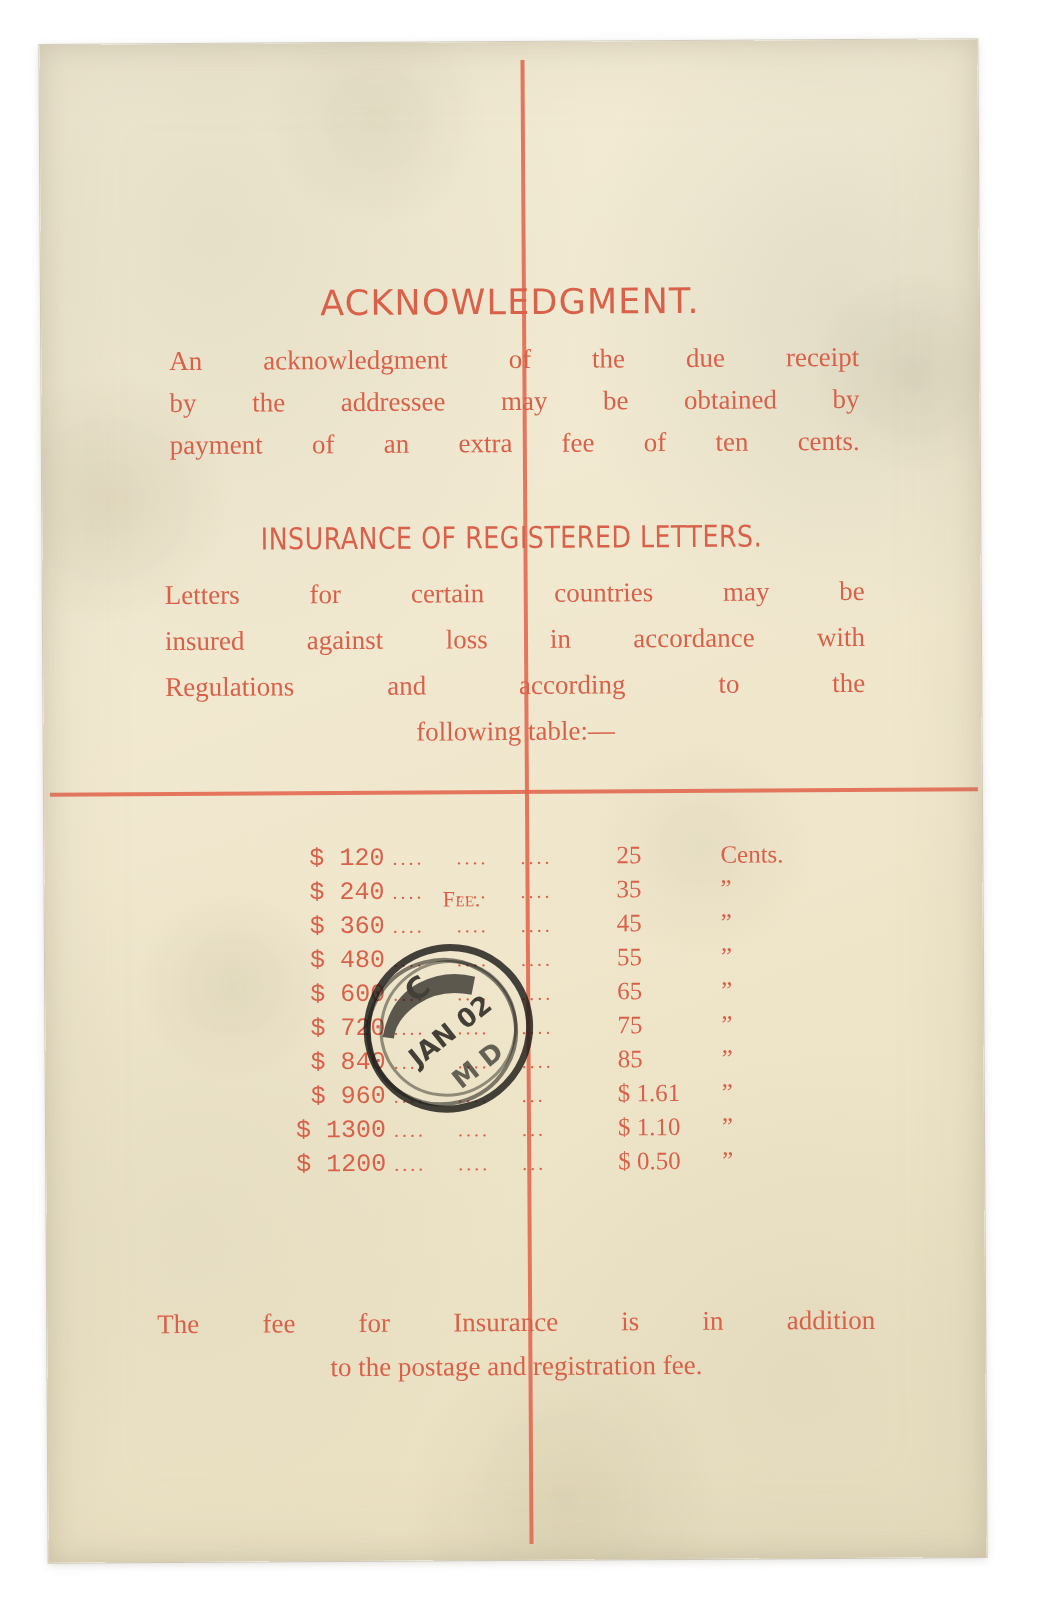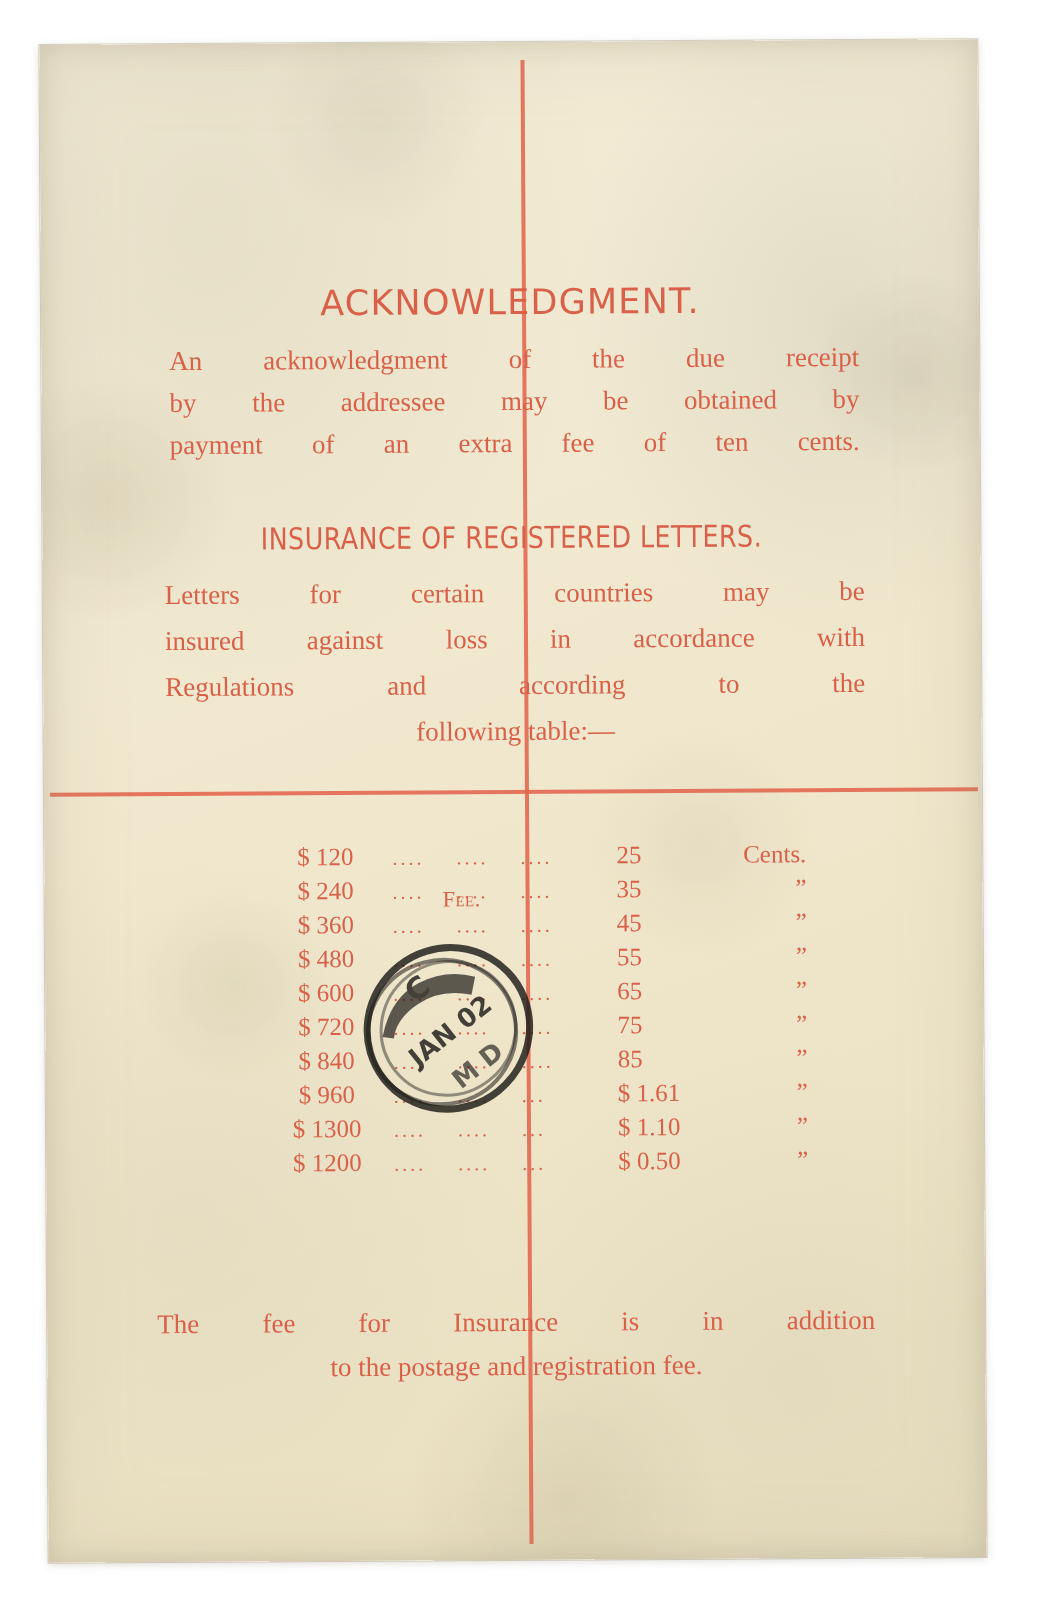--- a/index.html
+++ b/index.html
@@ -148,39 +148,40 @@
     color: #d9614a;
   }
   .fee-row {
     display: flex;
     align-items: baseline;
     height: 34px;
     font-size: 25px;
   }
   .fee-amount {
     width: 118px;
-    text-align: center;
+    text-align: right;
     white-space: pre;
+    font-family: Liberation Mono, monospace;
   }
   .fee-dots {
     flex: 1;
     color: #d9614a;
     letter-spacing: 3px;
     font-size: 20px;
     padding: 0 8px;
     overflow: hidden;
     white-space: nowrap;
   }
   .fee-value {
     width: 92px;
   }
   .fee-unit {
     width: 86px;
     padding-left: 12px;
-    text-align: right;
+    text-align: left;
   }
 
   #closing-paragraph {
     position: absolute;
     left: 110px;
     top: 1258px;
     width: 718px;
     font-family: "Liberation Serif", serif;
     font-size: 27px;
     line-height: 44px;

